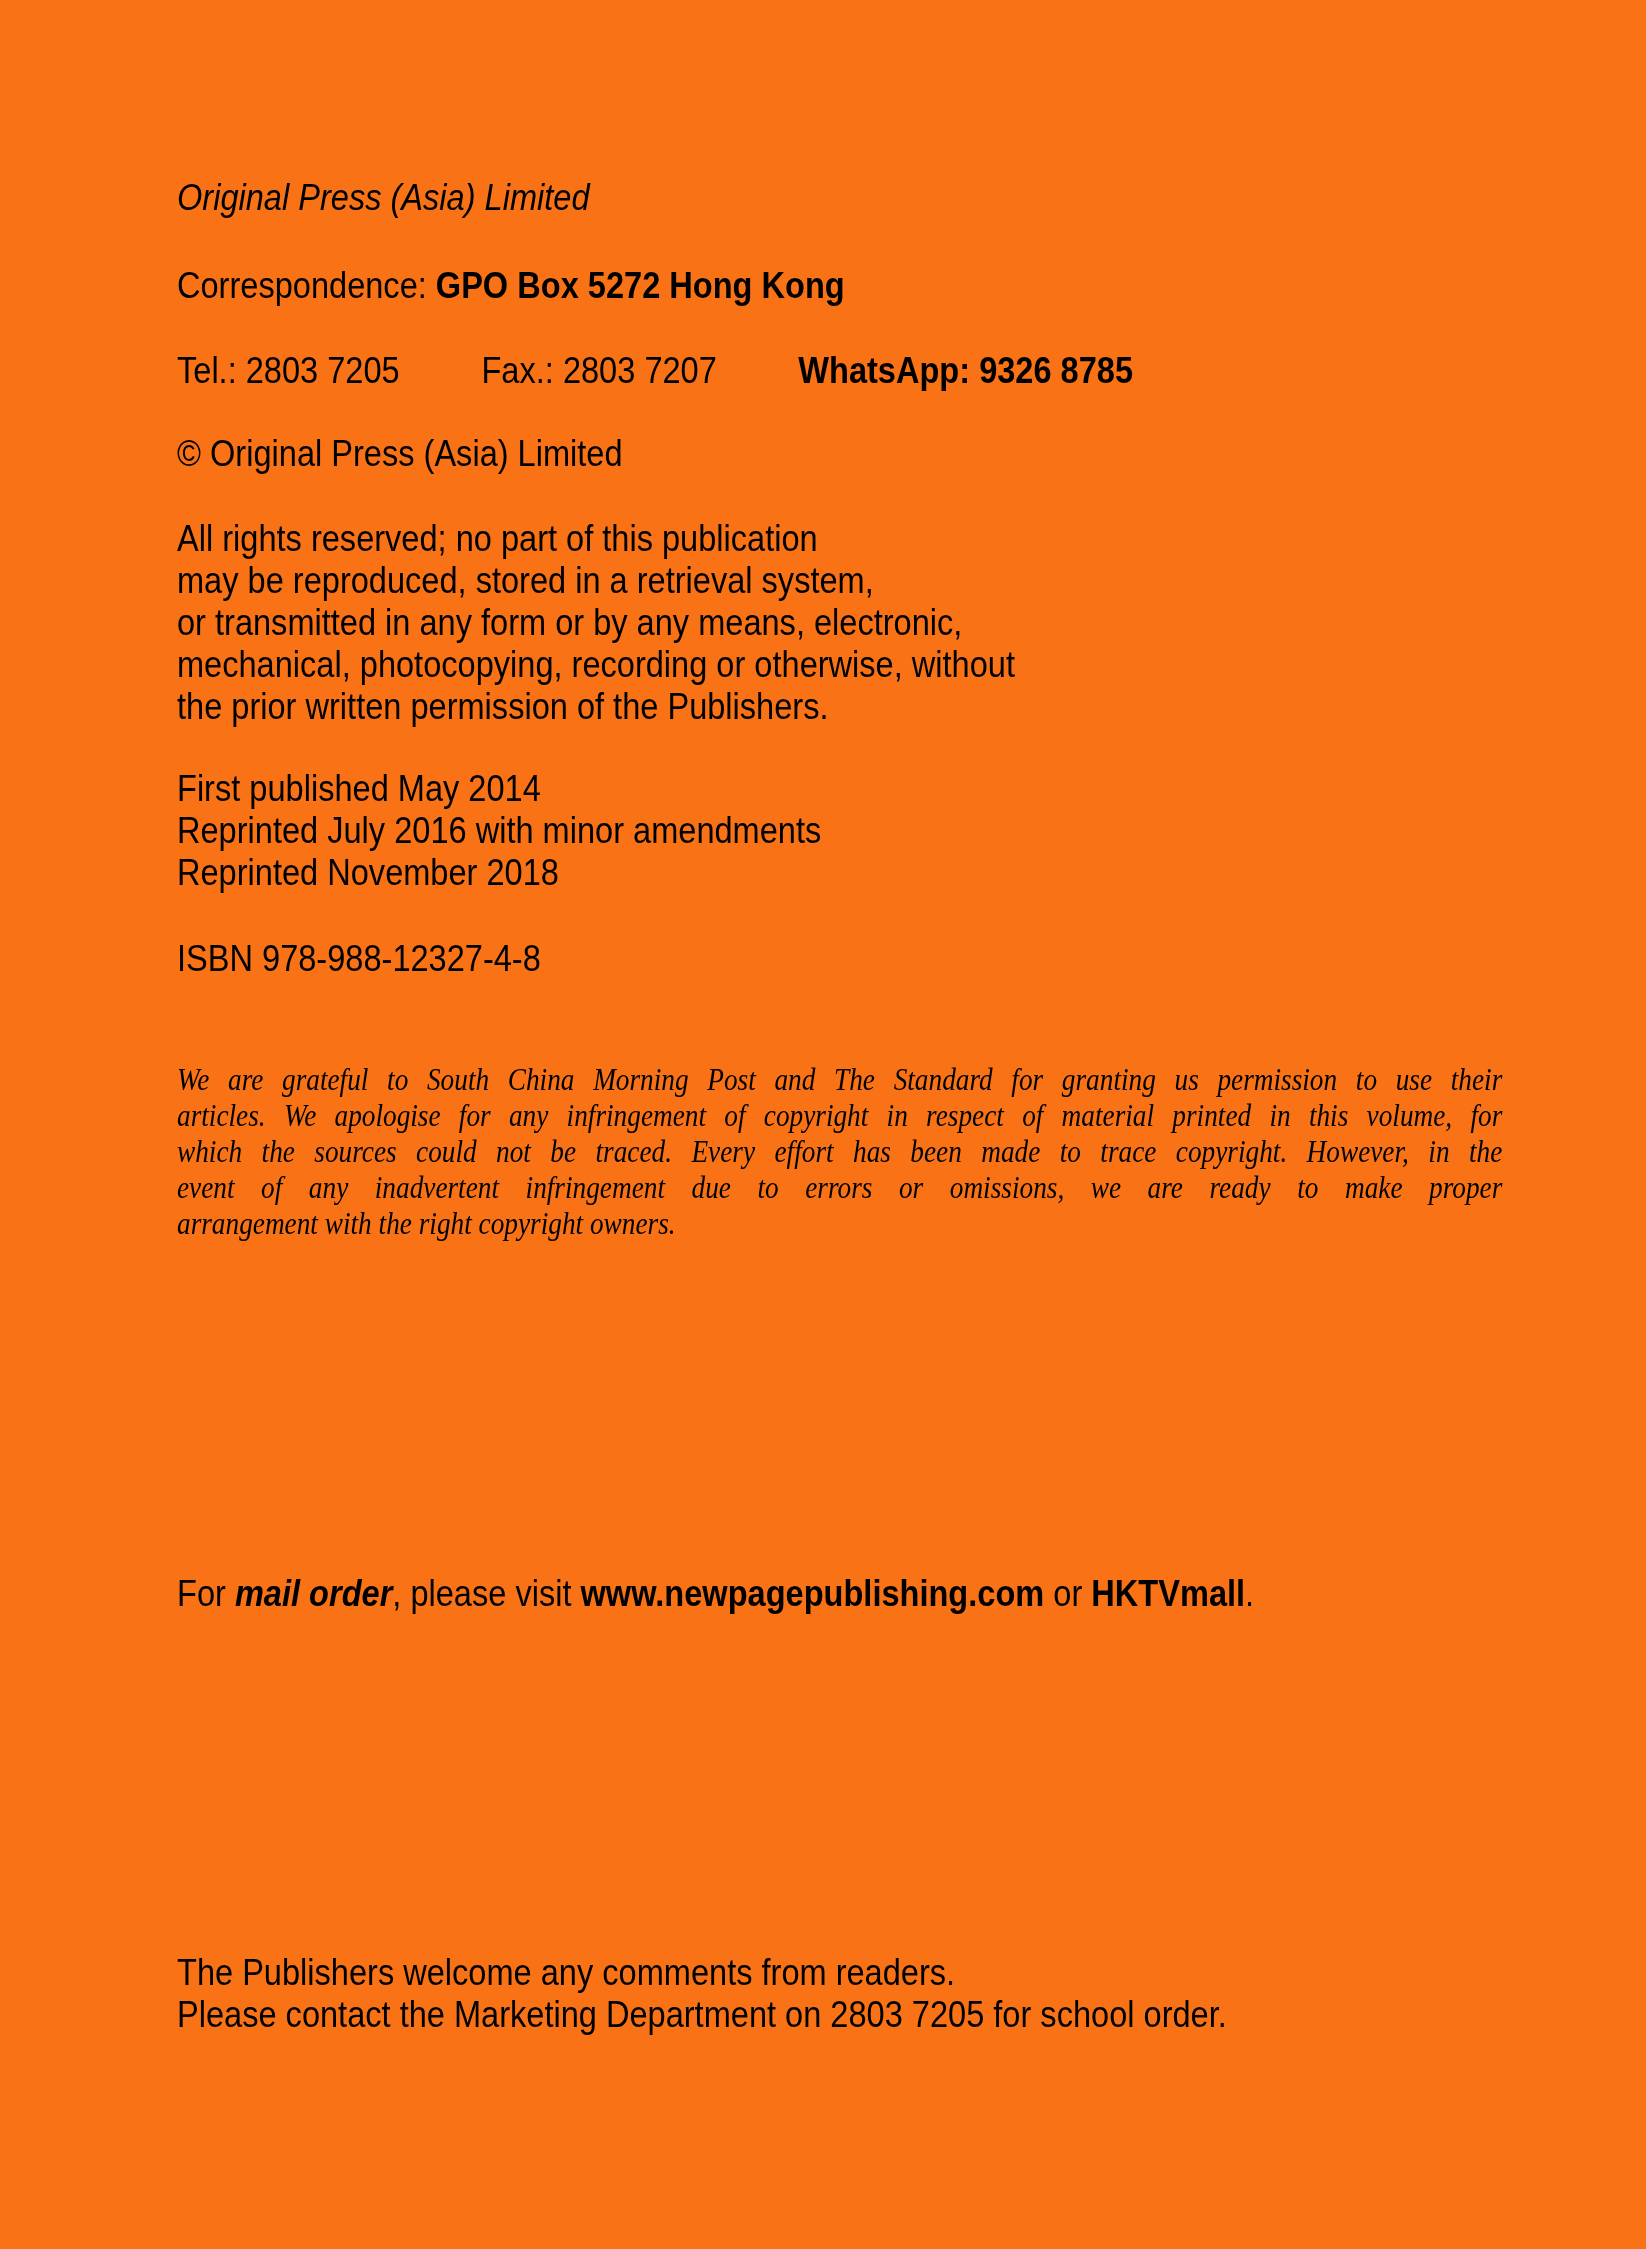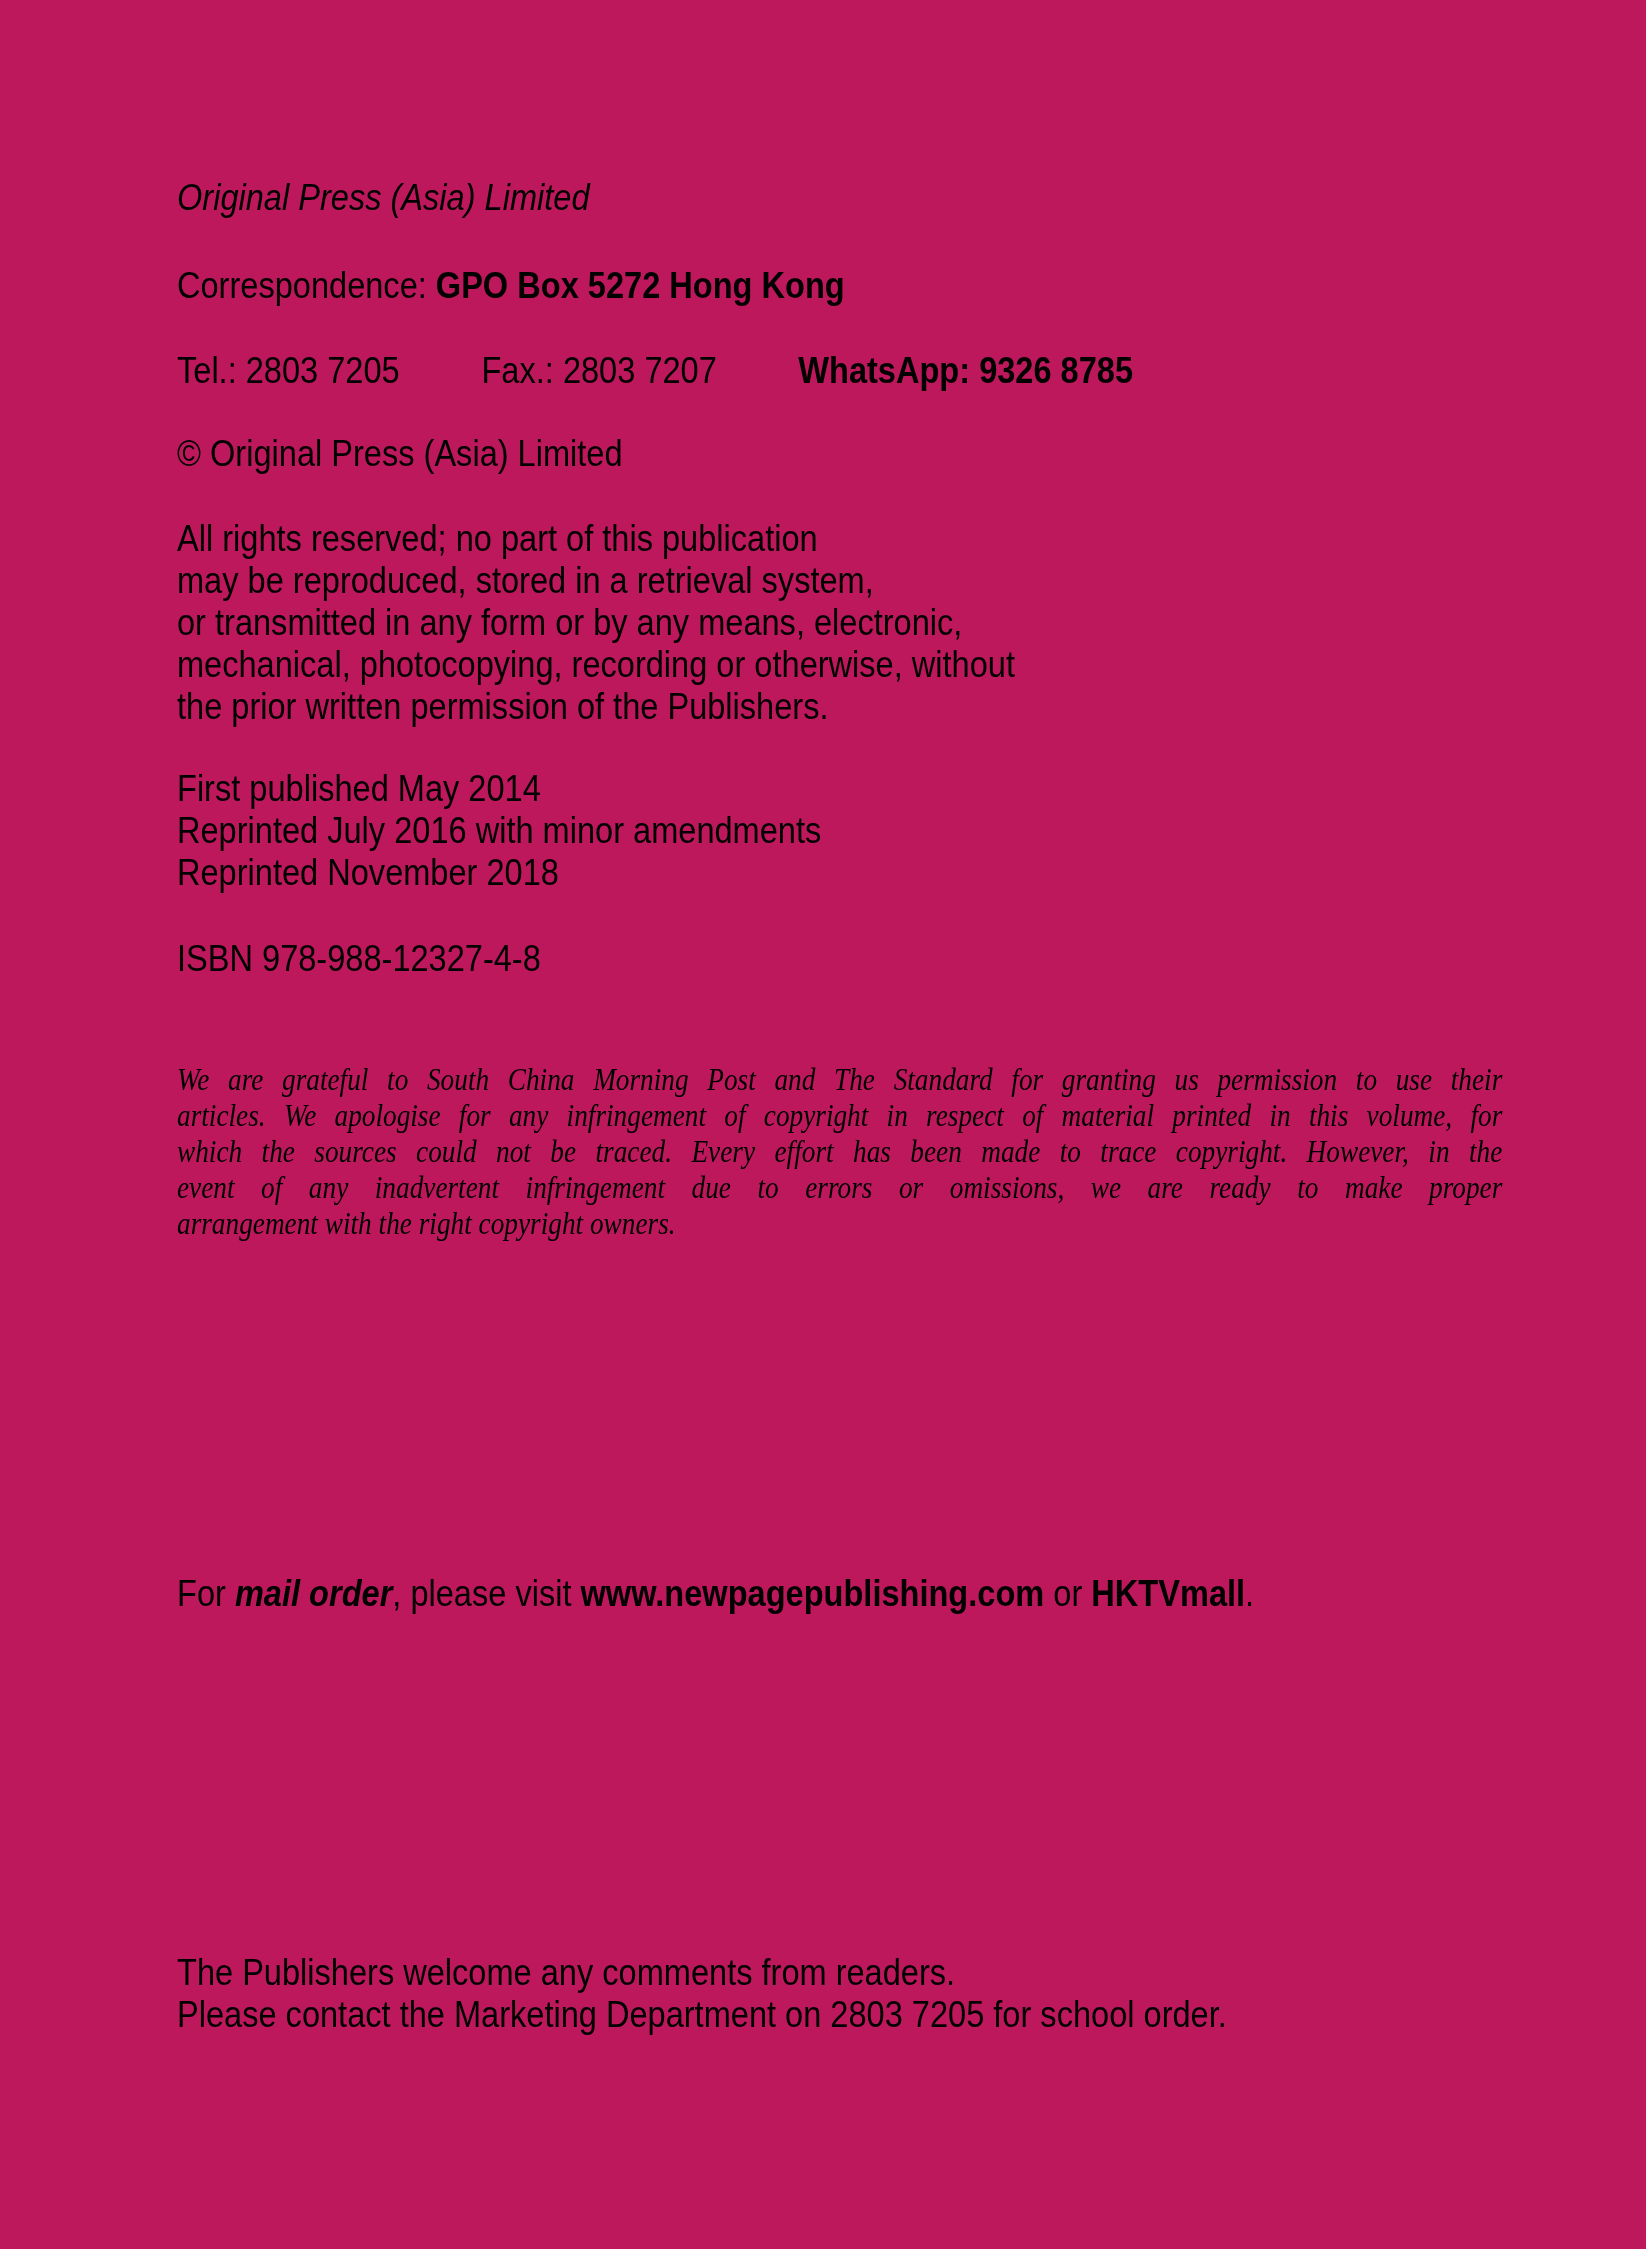--- a/index.html
+++ b/index.html
@@ -4,21 +4,21 @@
 <style>
   html, body {
     margin: 0;
     padding: 0;
     background: #e8e8e8;
   }
   .page {
     position: relative;
     width: 1646px;
     height: 2250px;
-    background: #be185d;
+    background: #f97316;
     color: #000000;
     overflow: hidden;
   }
   
   .sans {
     font-family: "Liberation Sans", sans-serif;
     font-size: 37px;
     line-height: 42px;
     transform: scaleX(0.88);
     transform-origin: 0 0;

